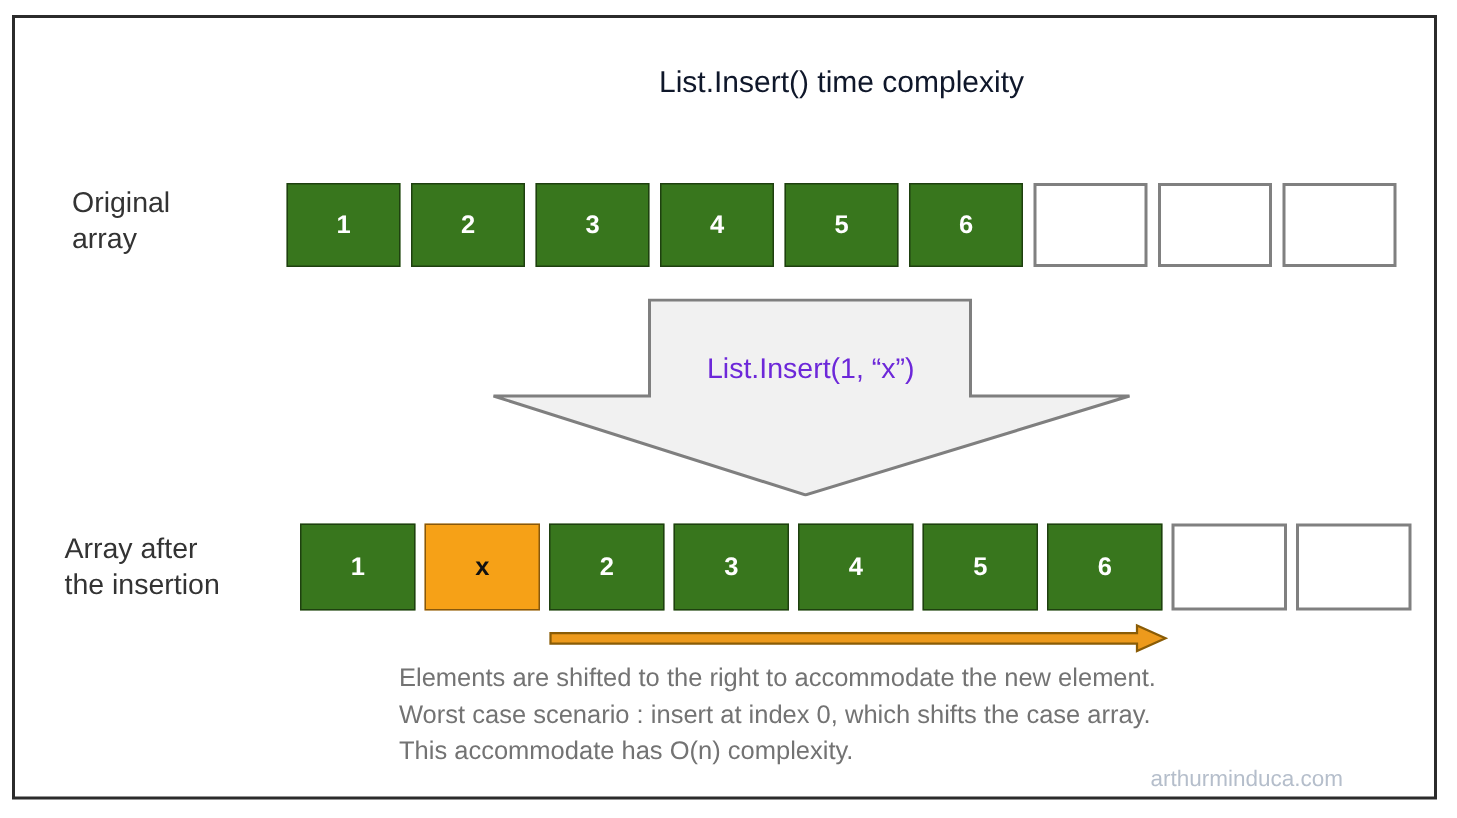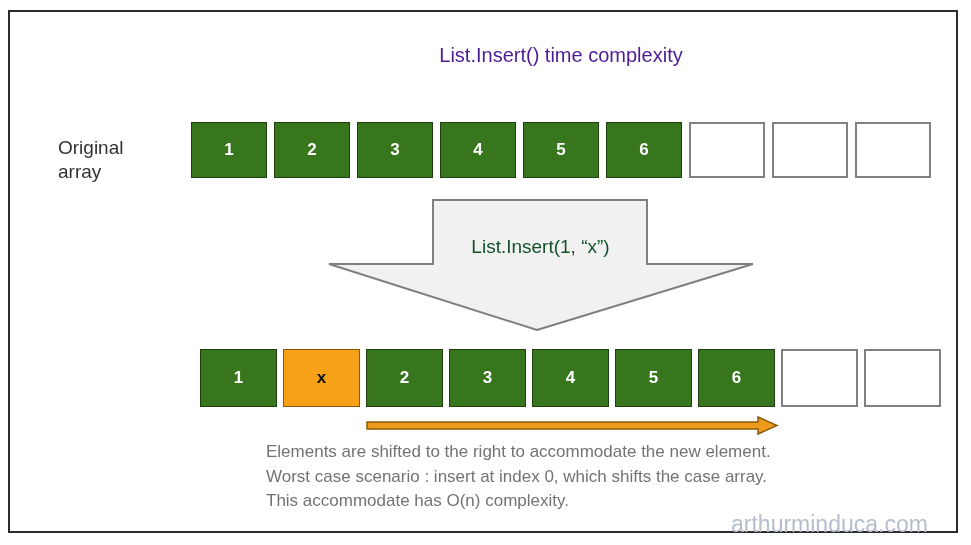--- a/index.html
+++ b/index.html
@@ -24,30 +24,30 @@
     border: 2px solid #2b2b2b;
     background: #ffffff;
   }
   .title {
     position: absolute;
     left: 181px;
     top: 32px;
     width: 740px;
     text-align: center;
     font-size: 20px;
-    color: #4c1d95;
+    color: #0f172a;
   }
   .row-label {
     position: absolute;
     font-size: 19px;
     line-height: 24px;
     color: #333333;
     white-space: pre-line;
   }
-  #label-original { left: 48px; top: 112px; margin-top: 12px; }
+  #label-original { left: 38px; top: 112px; }
   #label-result   { left: 33px; top: 343px; }
   .cells {
     position: absolute;
     display: flex;
   }
   #cells-original { left: 181px; top: 110px; gap: 7px; }
   #cells-result   { left: 190px; top: 337px; gap: 6px; }
   .cell {
     width: 76px;
     height: 56px;
@@ -83,21 +83,21 @@
     stroke: var(--big-arrow-stroke, #7f7f7f);
     stroke-width: 2;
   }
   #insert-call-label {
     position: absolute;
     left: 423px;
     top: 224px;
     width: 215px;
     text-align: center;
     font-size: 19px;
-    color: #14532d;
+    color: #6d28d9;
   }
   #shift-arrow-svg {
     position: absolute;
     left: 356px;
     top: 402px;
   }
   #shift-arrow-svg polygon {
     fill: var(--shift-fill, #ed9a1c);
     stroke: var(--shift-stroke, #8a5c06);
     stroke-width: 1.5;
@@ -105,23 +105,23 @@
   .caption {
     position: absolute;
     left: 256px;
     top: 428px;
     font-size: 17px;
     line-height: 24.5px;
     color: #737373;
   }
   .watermark {
     position: absolute;
-    left: 721px;
+    left: 757px;
     top: 499px;
-    font-size: 23px;
+    font-size: 15px;
     color: var(--watermark, #b5becb);
   }
 </style>
 </head>
 <body>
 
 <div id="stage">
   <div id="frame">
 
     <div class="title">List.Insert() time complexity</div>
@@ -138,20 +138,22 @@
         <div class="cell empty"></div>
         <div class="cell empty"></div>
         <div class="cell empty"></div>
       </div>
 
     <svg id="big-arrow-svg" width="426" height="132" viewBox="0 0 426 132">
       <polygon points="105,1 319,1 319,65 425,65 209,131 1,65 105,65"></polygon>
     </svg>
     <div id="insert-call-label">List.Insert(1, “x”)</div>
 
+    <div class="row-label" id="label-result">Array after
+the insertion</div>
     <div class="cells" id="cells-result">
         <div class="cell green">1</div>
         <div class="cell orange">x</div>
         <div class="cell green">2</div>
         <div class="cell green">3</div>
         <div class="cell green">4</div>
         <div class="cell green">5</div>
         <div class="cell green">6</div>
         <div class="cell empty"></div>
         <div class="cell empty"></div>

